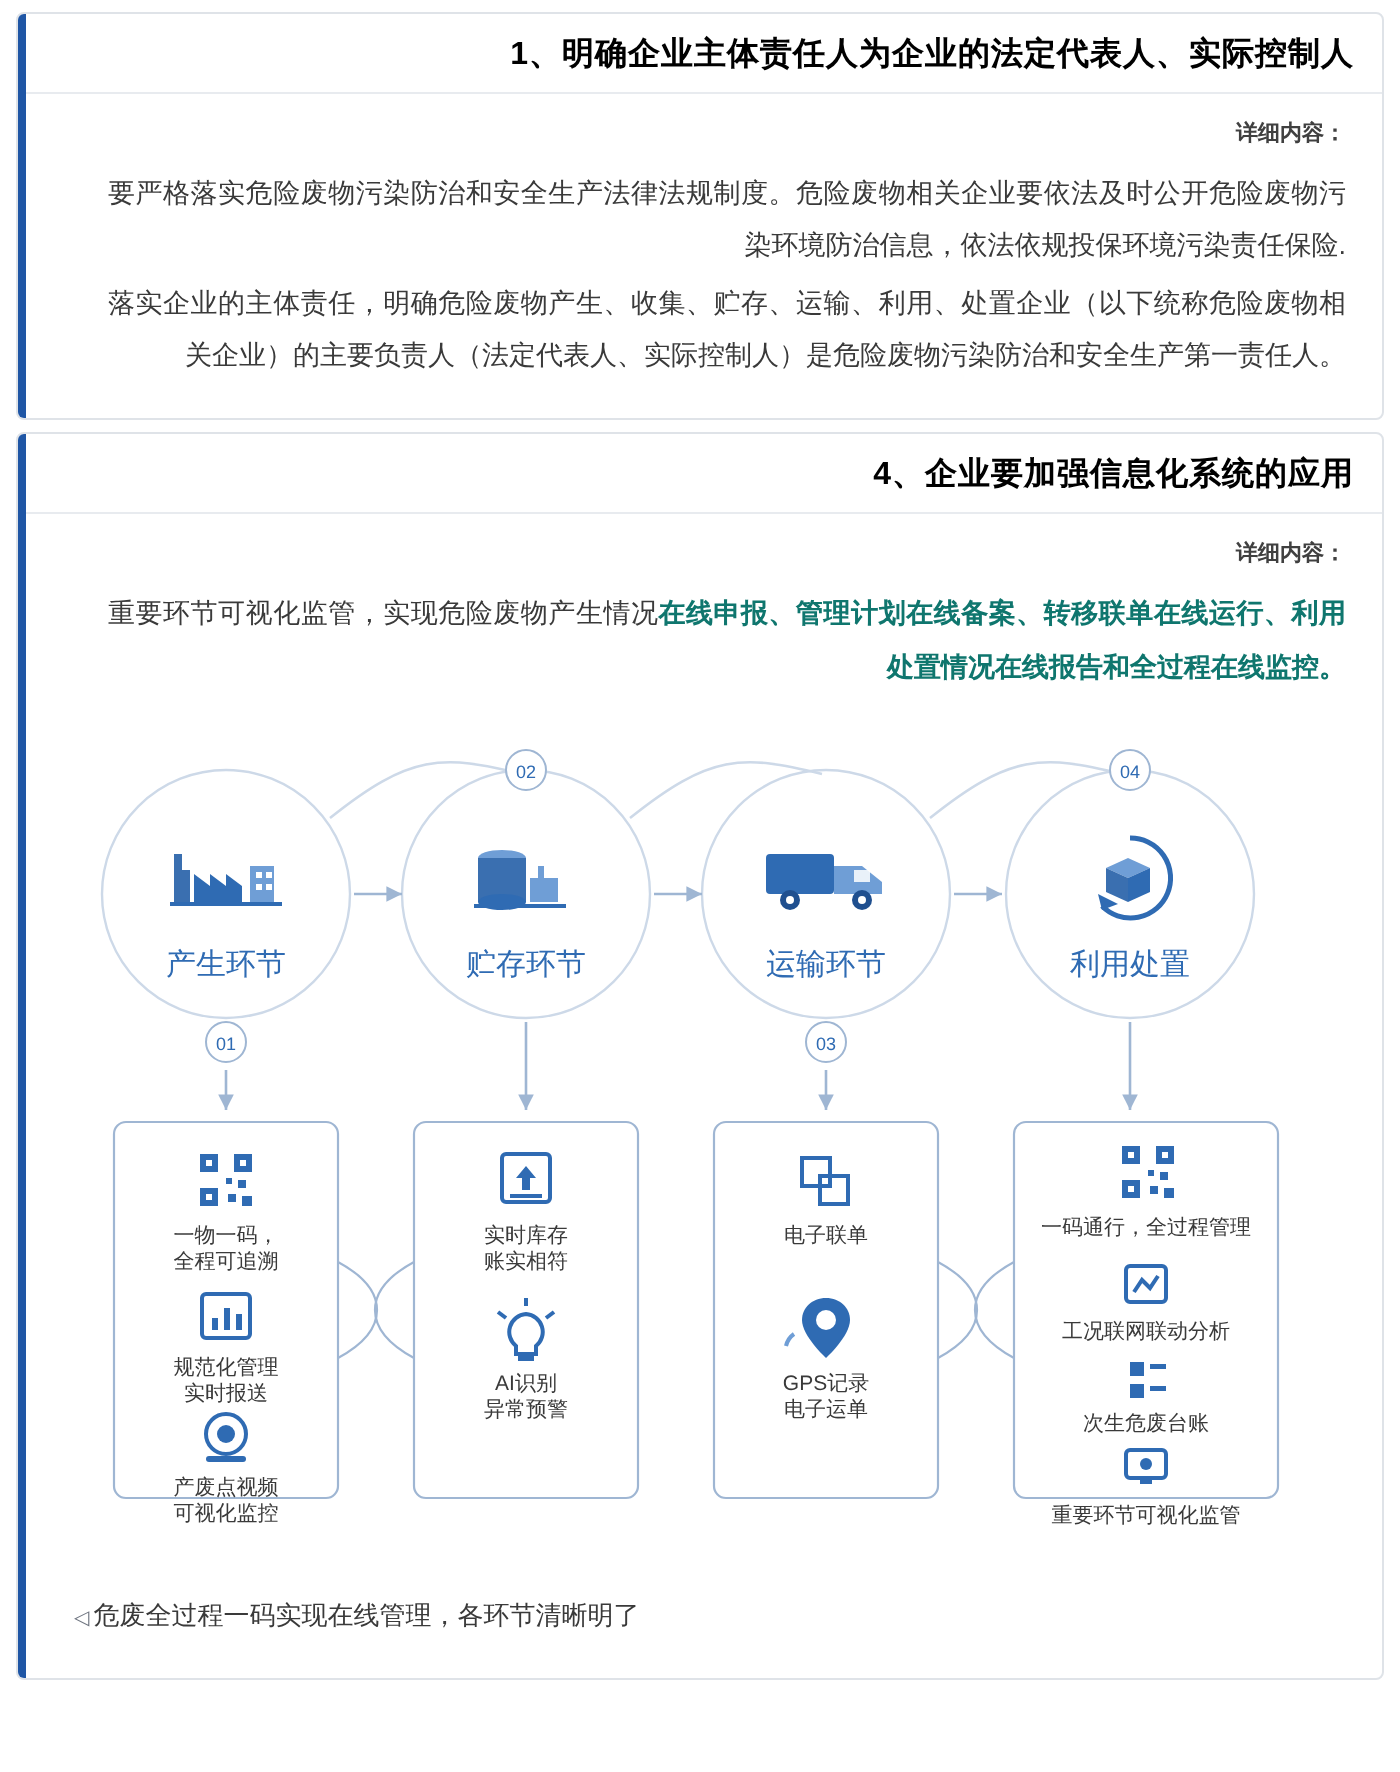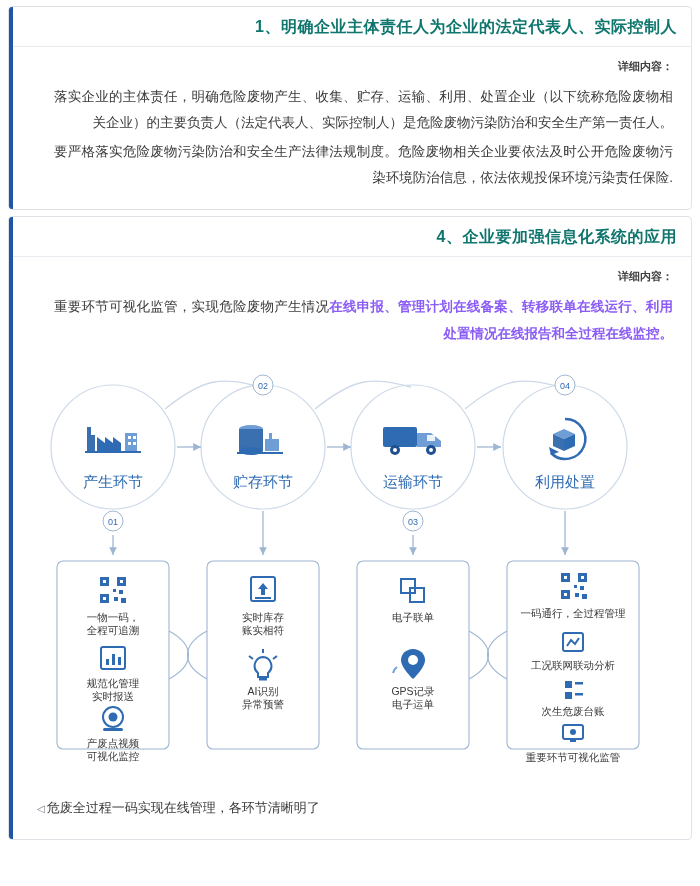--- a/index.html
+++ b/index.html
@@ -31,21 +31,21 @@
     left: 0; top: 0; bottom: 0;
     width: 4px;
     background: #1f56a5;
   }
   .card-header {
     padding: 10px 14px 8px 14px;
     text-align: right;
     border-bottom: 1px solid #e8ebef;
   }
   .card-title {
-    color: #0f766e;
+    color: #000000;
     font-size: 16px;
     font-weight: bold;
     letter-spacing: 0.5px;
   }
   .card-body {
     padding: 12px 18px 16px 18px;
   }
   .detail-label {
     text-align: right;
     color: #404040;
@@ -67,21 +67,21 @@
   }
   .para-emph {
     text-indent: 2em;
     color: #3a3a3a;
     font-size: 13.5px;
     line-height: 1.95;
     text-align: justify;
     text-align-last: right;
     margin: 0;
   }
-  .para-emph b { font-weight: bold; color: #8b5cf6; }
+  .para-emph b { font-weight: bold; color: #0f766e; }
 
   
   .info-wrap {
     margin: 22px 0 6px 0;
     padding: 0 10px;
   }
   .svgbox { display:block; margin: 0 auto; }
   .caption {
     margin-top: 10px;
     text-align: left;
@@ -96,22 +96,22 @@
 
 <div class="page">
 
   <div class="card">
     <div class="accent-bar"></div>
     <div class="card-header">
       <span class="card-title">1、明确企业主体责任人为企业的法定代表人、实际控制人</span>
     </div>
     <div class="card-body">
       <div class="detail-label">详细内容：</div>
+      <p class="para center-last">要严格落实危险废物污染防治和安全生产法律法规制度。危险废物相关企业要依法及时公开危险废物污染环境防治信息，依法依规投保环境污染责任保险.</p>
       <p class="para center-last">落实企业的主体责任，明确危险废物产生、收集、贮存、运输、利用、处置企业（以下统称危险废物相关企业）的主要负责人（法定代表人、实际控制人）是危险废物污染防治和安全生产第一责任人。</p>
-      <p class="para center-last">要严格落实危险废物污染防治和安全生产法律法规制度。危险废物相关企业要依法及时公开危险废物污染环境防治信息，依法依规投保环境污染责任保险.</p>
     </div>
   </div>
 
   <div class="card">
     <div class="accent-bar"></div>
     <div class="card-header">
       <span class="card-title">4、企业要加强信息化系统的应用</span>
     </div>
     <div class="card-body">
       <div class="detail-label">详细内容：</div>

